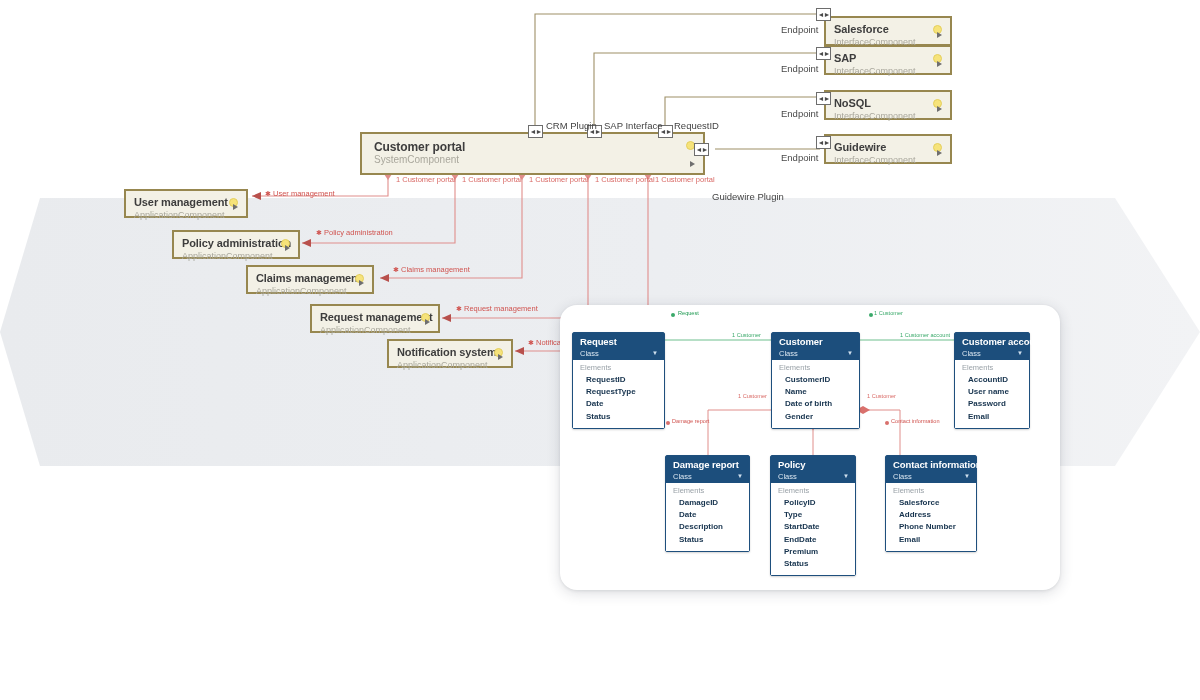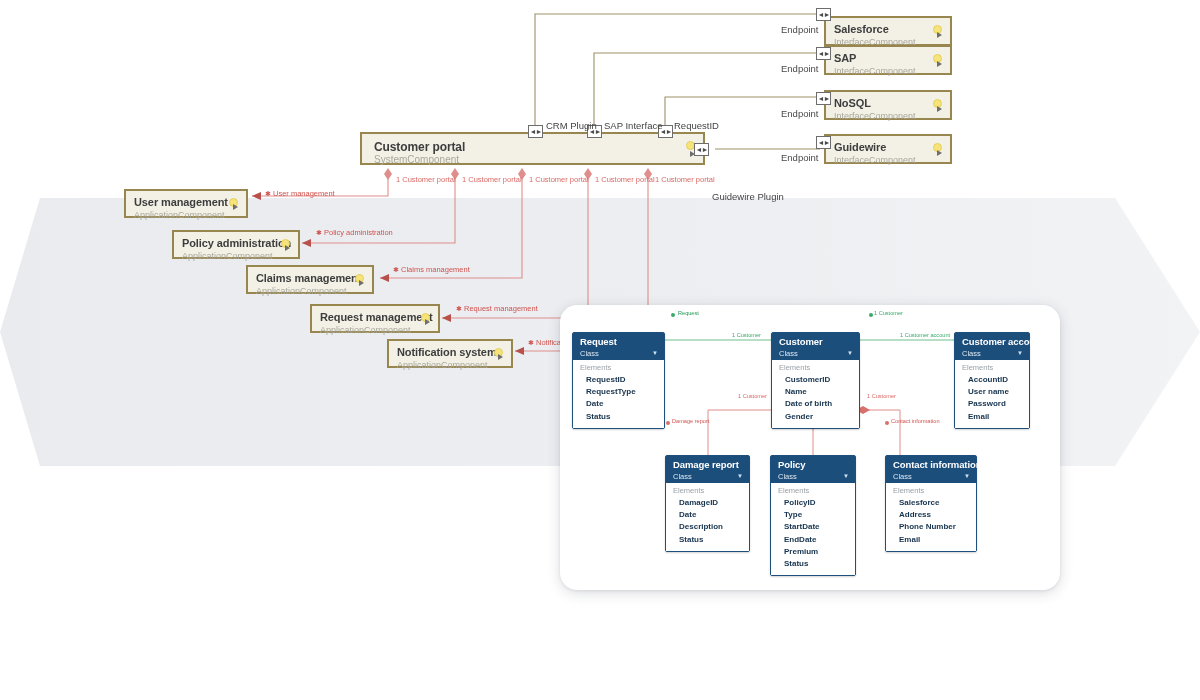--- a/index.html
+++ b/index.html
@@ -143,21 +143,21 @@
       <polygon points="388,168 392,174 388,180 384,174"></polygon>
       <polygon points="455,168 459,174 455,180 451,174"></polygon>
       <polygon points="522,168 526,174 522,180 518,174"></polygon>
       <polygon points="588,168 592,174 588,180 584,174"></polygon>
       <polygon points="648,168 652,174 648,180 644,174"></polygon>
     </g>
   </svg>
 
   <div id="arch-nodes" style="position:absolute;inset:0;z-index:2;">
 
-    <div class="node syscomp" style="left:360px;top:132px;width:345px;height:33px;">
+    <div class="node syscomp" style="left:360px;top:132px;width:345px;height:43px;">
       <div class="n-title">Customer portal</div>
       <div class="n-type">SystemComponent</div>
       <span class="dot"></span>
       <span class="caret"></span>
     </div>
 
     <div class="port" style="left:528px;top:125px;">◄►</div>
     <div class="port" style="left:587px;top:125px;">◄►</div>
     <div class="port" style="left:658px;top:125px;">◄►</div>
     <div class="port" style="left:694px;top:143px;">◄►</div>

